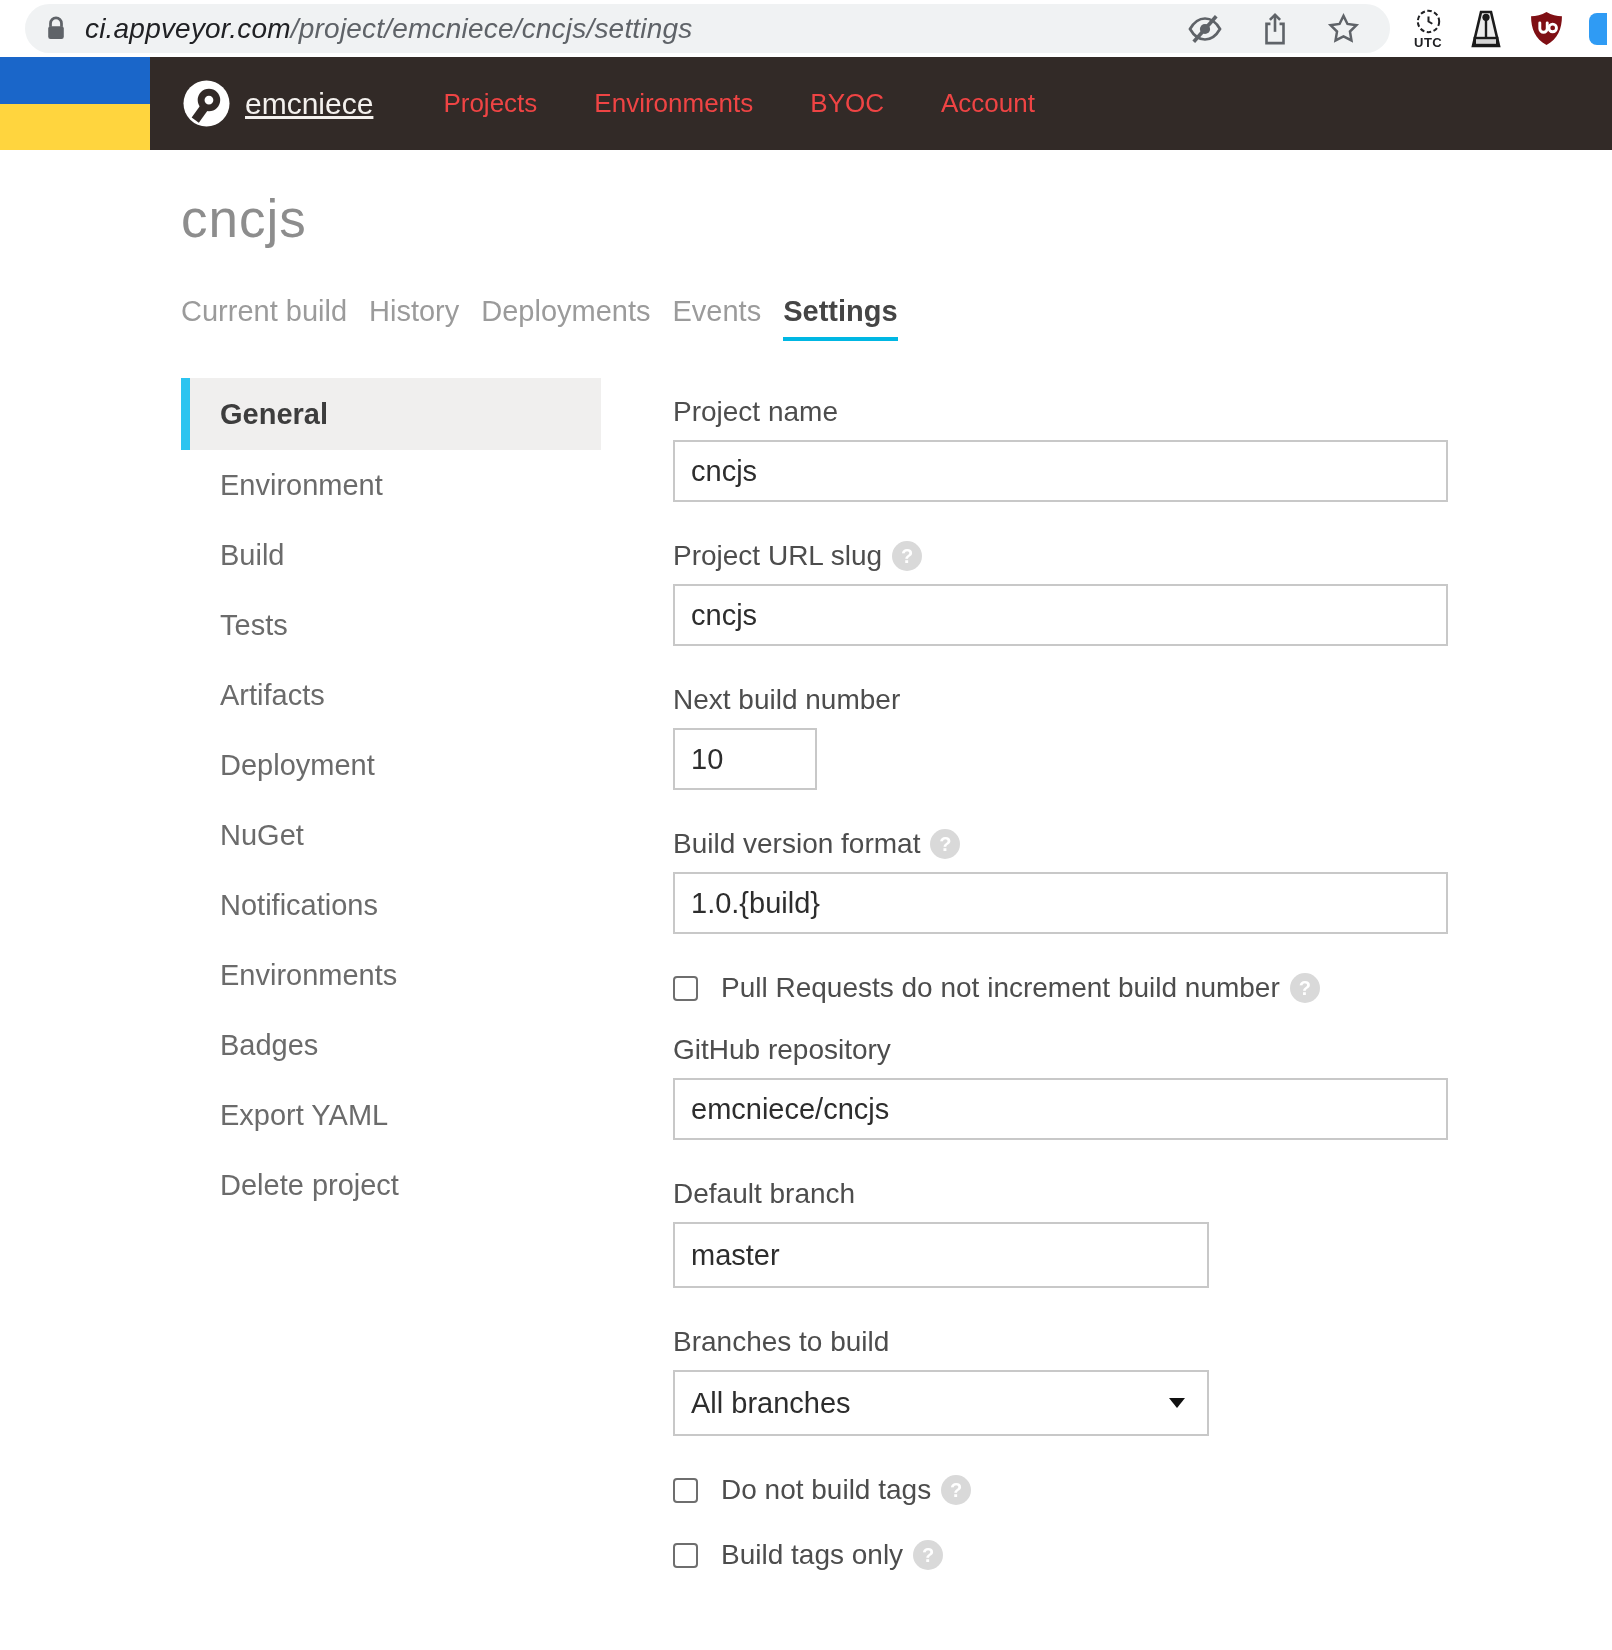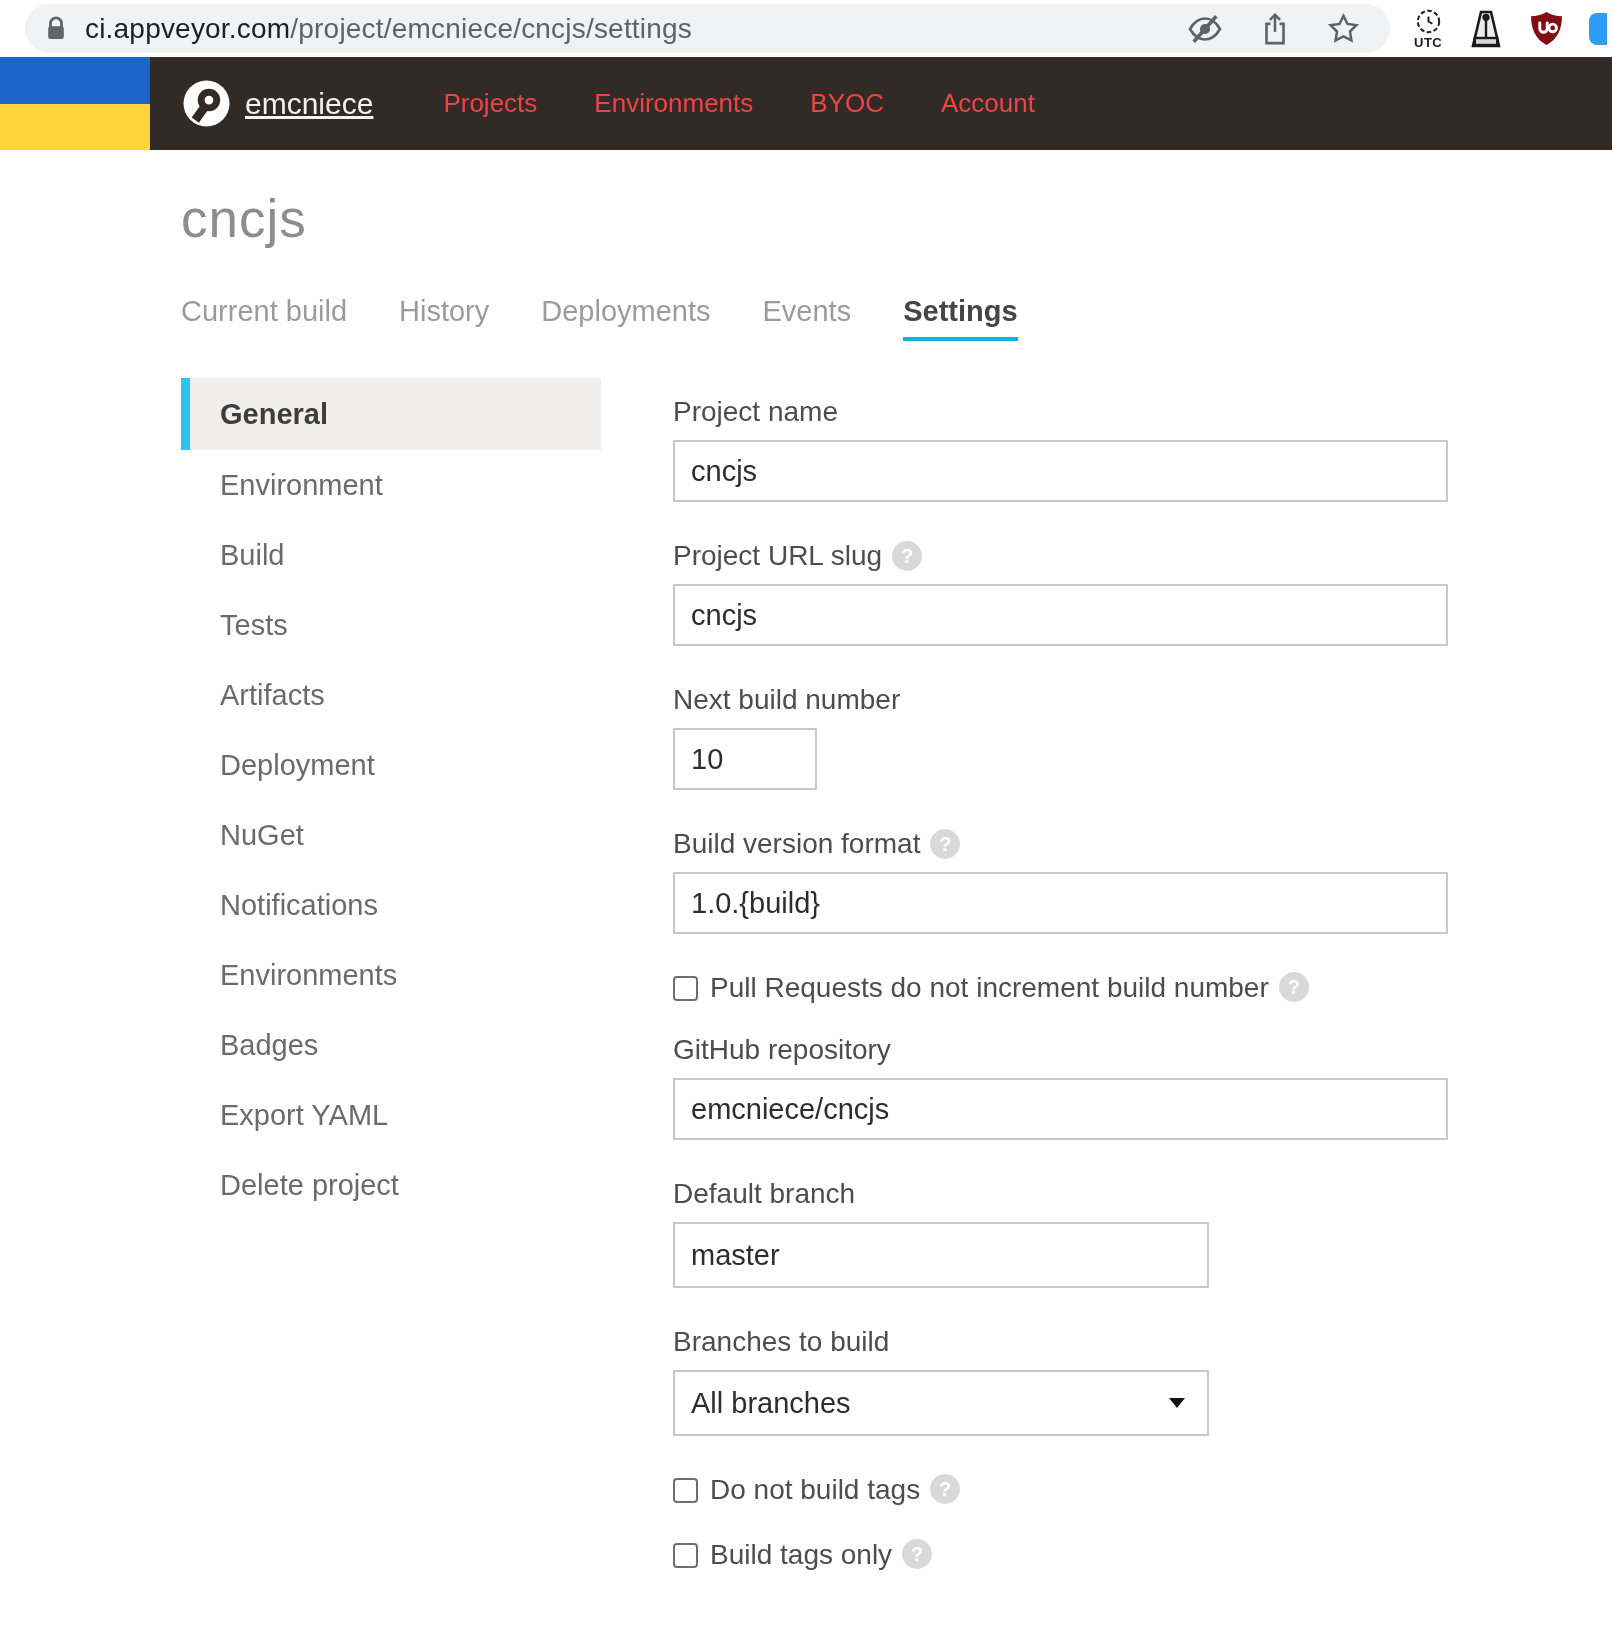--- a/index.html
+++ b/index.html
@@ -1,21 +1,21 @@
 <!DOCTYPE html>
 <html><head>
 <meta charset="utf-8">
 <style>
   * { margin:0; padding:0; box-sizing:border-box; }
   html,body { width:1612px; background:#fff; font-family:"Liberation Sans", sans-serif; }
   body { height:1650px; overflow:hidden; }
 
   
   .browser-bar { height:57px; background:#fff; display:flex; align-items:center; padding-left:25px; overflow:hidden; }
-  .url-pill { width:1365px; height:49px; background:#f0f2f3; border-radius:26px; display:flex; align-items:center; padding:0 30px 0 20px; }
+  .url-pill { width:1365px; height:49px; background:#f0f2f3; border-radius:26px; display:flex; align-items:center; padding:0 30px 0 20px;font-style:italic; }
   .url-text { font-size:28px; margin-left:18px; white-space:nowrap; letter-spacing:0.2px; }
   .url-domain { color:#202124; }
   .url-path { color:#5f6368; }
   .pill-actions { margin-left:auto; display:flex; align-items:center; gap:38px; }
   .ext-icons { display:flex; align-items:center; gap:26px; margin-left:24px; }
   .utc-wrap { display:flex; flex-direction:column; align-items:center; line-height:1; }
   .utc-wrap span { font-size:13px; font-weight:bold; color:#202124; margin-top:1px; letter-spacing:0.5px; }
   .partial-icon { width:18px; height:32px; background:#2f9bf4; border-radius:8px 0 0 8px; margin-right:-10px; }
 
   
@@ -25,21 +25,21 @@
   .flag .yellow { height:46px; background:#ffd53e; }
   .logo { margin-left:33px; display:flex; align-items:center; }
   .brand { color:#f4f1ee; font-size:30px; margin-left:15px; }
   .main-nav { display:flex; align-items:center; gap:57px; margin-left:70px; }
   .main-nav a { color:#ef4444; font-size:26px; text-decoration:none; }
 
   
   .page { padding-left:181px; }
   .page-title { margin-top:38px; font-size:53px; font-weight:200; color:#8d8d8d; letter-spacing:1px; }
 
-  .tabs { display:flex; gap:52px; margin-top:46px; }
+  .tabs { display:flex; gap:22px; margin-top:46px; }
   .tab { font-size:29px; color:#9b9b9b; padding-bottom:9px; border-bottom:4px solid transparent; cursor:pointer; }
   .tab.active { color:#454545; font-weight:bold; border-bottom-color:#00b7e3; }
 
   .content { display:flex; margin-top:35px;gap:16px; }
 
   
   .sidebar { width:420px; flex-shrink:0; margin-top:2px; }
   .side-item { height:70px; display:flex; align-items:center; border-left:9px solid transparent; padding-left:30px; font-size:29px; color:#6b6b6b; cursor:pointer; }
   .side-item.active { background:#f0efee; border-left-color:#2cc4f0; color:#3d3d3d; font-weight:bold; height:72px; }
 
@@ -49,21 +49,21 @@
   .form-label { font-size:28px; color:#4d4d4d; line-height:32px; margin-bottom:12px; display:flex; align-items:center;margin-top:20px; }
   .text-input { display:block; width:100%; height:62px; border:2px solid #c8c8c8; font-size:29px; color:#2d2d2d; padding:0 16px; font-family:"Liberation Sans", sans-serif; background:#fff; }
   .text-input.small { width:144px; }
   .text-input.medium { width:536px; height:66px; }
   .select-box { width:536px; height:66px; border:2px solid #c8c8c8; display:flex; align-items:center; padding:0 22px 0 16px; font-size:29px; color:#2d2d2d; background:#fff; cursor:pointer; }
   .select-caret { margin-left:auto; width:0; height:0; border-left:8px solid transparent; border-right:8px solid transparent; border-top:10px solid #111; }
   .help { display:inline-flex; align-items:center; justify-content:center; width:30px; height:30px; border-radius:50%; background:#d9d9d9; color:#fff; font-size:20px; font-weight:bold; margin-left:10px; flex-shrink:0; }
   .check-row { display:flex; align-items:center; margin-bottom:30px; }
   .check-row.tight { margin-bottom:33px; }
   .checkbox { width:25px; height:25px; border:2px solid #6e6e6e; border-radius:4px; background:#fff; margin-right:12px; flex-shrink:0; cursor:pointer; }
-  .check-label { font-size:28px; color:#4d4d4d; display:flex; align-items:flex-start; }
+  .check-label { font-size:28px; color:#4d4d4d; display:flex; align-items:center;margin-left:11px; }
 </style>
 </head>
 <body>
 
 <div class="browser-bar">
   <div class="url-pill">
     <span style="display:flex;">
       <svg width="22" height="27" viewBox="0 0 24 28">
           <path d="M6 12 V8.5 a6 6 0 0 1 12 0 V12" fill="none" stroke="#5f6368" stroke-width="3"></path>
           <rect x="3.5" y="11.5" width="17" height="14" rx="2.5" fill="#5f6368"></rect>

